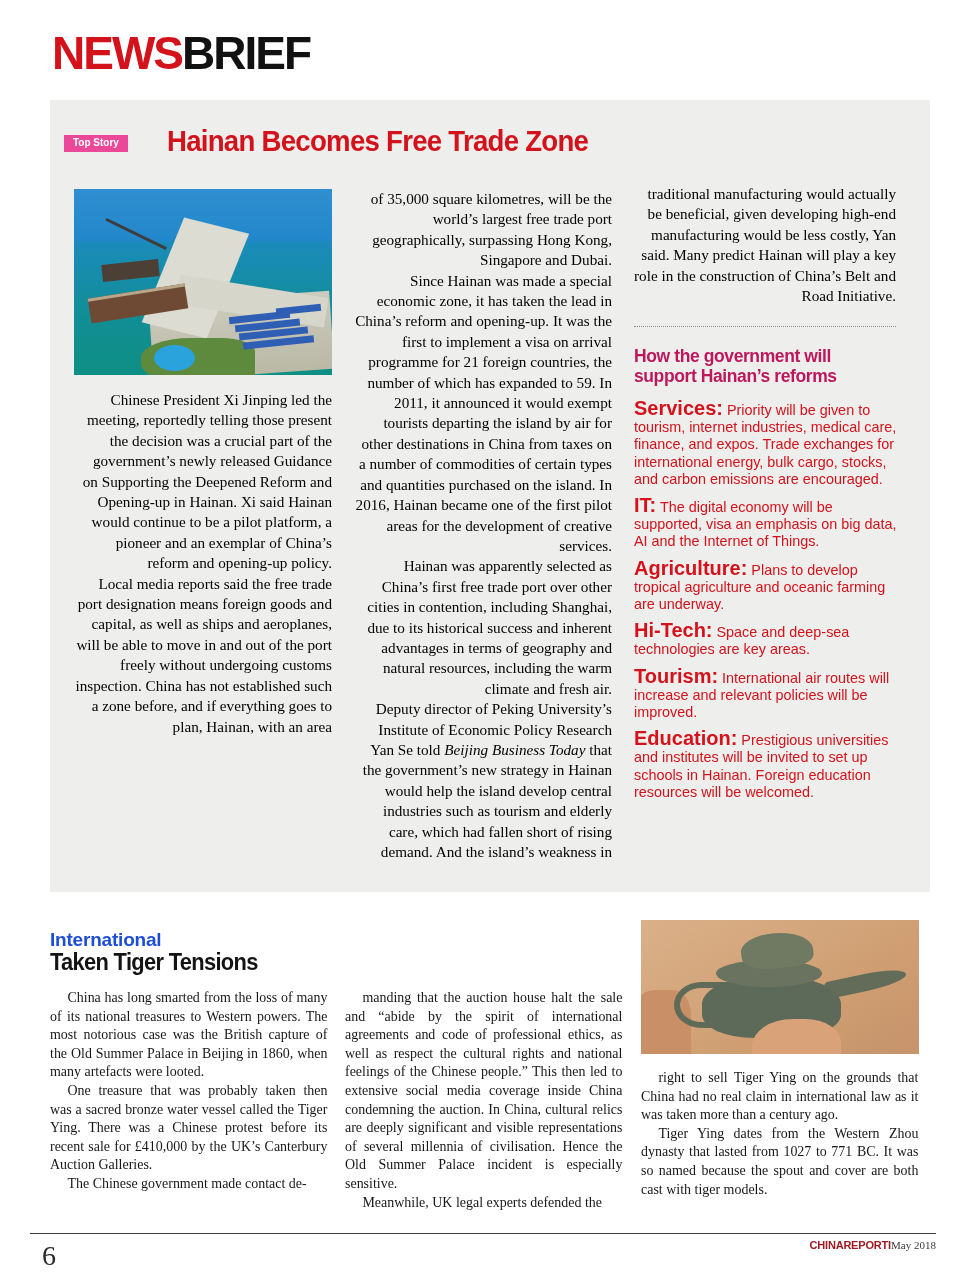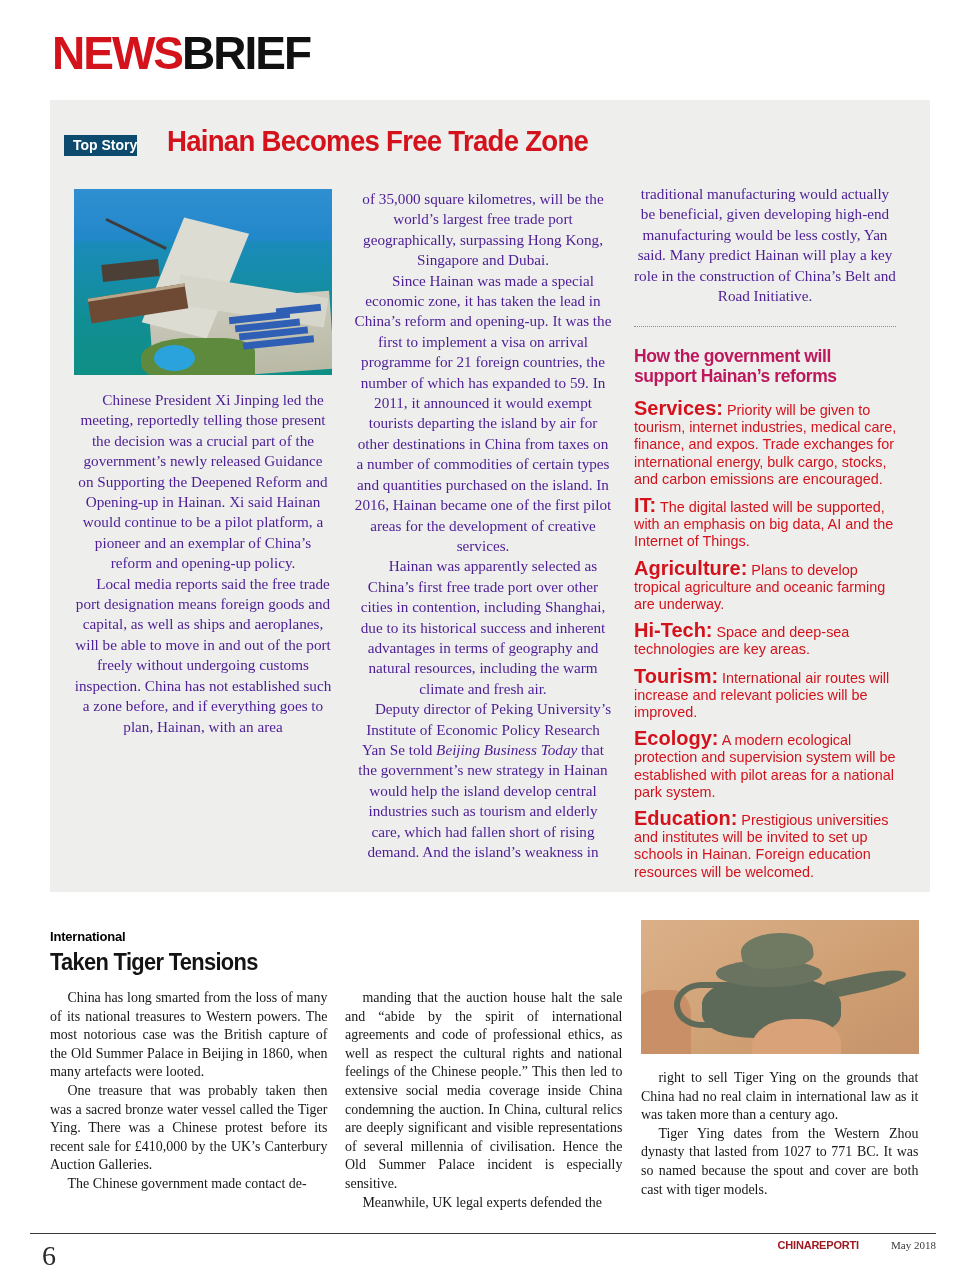--- a/index.html
+++ b/index.html
@@ -38,27 +38,27 @@
     top: 100px;
     width: 880px;
     height: 792px;
     background: #eeeeec;
   }
 
   .badge {
     position: absolute;
     left: 64px;
     top: 135px;
-    background: #0c4a6e;
+    background: #ec4899;
     color: #ffffff;
     font-family: "Liberation Sans", sans-serif;
     font-weight: bold;
-    font-size: 14px;
+    font-size: 10px;
     letter-spacing: 0px;
-    padding: 3px 0 4px 9px;
+    padding: 3px 9px 4px 9px;
     line-height: 1;
     white-space: nowrap;
   }
 
   .headline {
     position: absolute;
     left: 167px;
     top: 126px;
     color: #d4121c;
     font-family: "Liberation Sans", sans-serif;
@@ -154,22 +154,22 @@
     background: #2f5fb4;
     transform: rotate(-6deg);
   }
 
   
   .col {
     position: absolute;
     font-family: "Liberation Serif", serif;
     font-size: 15.2px;
     line-height: 20.4px;
-    color: #4c1d95;
-    text-align: center;
+    color: #000000;
+    text-align: right;
   }
   .col p { margin: 0; text-indent: 20px; }
   .col p.noindent { text-indent: 0; }
 
   #col1 { left: 74px; top: 390px; width: 258px; }
   #col2 { left: 354px; top: 189px; width: 258px; }
   #col3 { left: 634px; top: 184px; width: 262px; }
 
   
   .dotted-rule {
@@ -206,24 +206,24 @@
     font-weight: bold;
     font-size: 20px;
   }
   .side-list .item span { font-weight: normal; }
 
   
   .kicker {
     position: absolute;
     left: 50px;
     top: 929px;
-    color: #000000;
-    font-family: "Liberation Sans", sans-serif;
-    font-weight: bold;
-    font-size: 13px;
+    color: #1d4ed8;
+    font-family: "Liberation Sans", sans-serif;
+    font-weight: bold;
+    font-size: 19px;
     letter-spacing: -0.2px;
   }
   .subhead {
     position: absolute;
     left: 50px;
     top: 949px;
     color: #141414;
     font-family: "Liberation Sans", sans-serif;
     font-weight: bold;
     font-size: 23px;
@@ -329,21 +329,20 @@
   .colophon .sep {
     font-family: "Liberation Sans", sans-serif;
     font-weight: bold;
     color: #9d1a22;
     font-size: 11px;
   }
   .colophon .issue {
     font-family: "Liberation Serif", serif;
     color: #3a3a3a;
     font-size: 11px;
-    padding-left: 32px;
   }
 </style>
 </head>
 <body>
 
 <div class="masthead">
   <span class="news">NEWS</span><span class="brief">BRIEF</span>
 </div>
 
 <div class="panel"></div>
@@ -386,25 +385,24 @@
 <div class="col" id="col3">
   <p class="noindent">traditional manufacturing would actually be beneficial, given developing high-end manufacturing would be less costly, Yan said. Many predict Hainan will play a key role in the construction of China’s Belt and Road Initiative.</p>
 </div>
 
 <div class="dotted-rule"></div>
 
 <div class="side-head">How the government will support Hainan’s reforms</div>
 
 <div class="side-list">
   <div class="item"><b>Services:</b><span> Priority will be given to tourism, internet industries, medical care, finance, and expos. Trade exchanges for international energy, bulk cargo, stocks, and carbon emissions are encouraged.</span></div>
-  <div class="item"><b>IT:</b><span> The digital lasted will be supported, with an emphasis on big data, AI and the Internet of Things.</span></div>
+  <div class="item"><b>IT:</b><span> The digital economy will be supported, visa an emphasis on big data, AI and the Internet of Things.</span></div>
   <div class="item"><b>Agriculture:</b><span> Plans to develop tropical agriculture and oceanic farming are underway.</span></div>
   <div class="item"><b>Hi-Tech:</b><span> Space and deep-sea technologies are key areas.</span></div>
   <div class="item"><b>Tourism:</b><span> International air routes will increase and relevant policies will be improved.</span></div>
-  <div class="item"><b>Ecology:</b><span> A modern ecological protection and supervision system will be established with pilot areas for a national park system.</span></div>
   <div class="item"><b>Education:</b><span> Prestigious universities and institutes will be invited to set up schools in Hainan. Foreign education resources will be welcomed.</span></div>
 </div>
 
 <div class="kicker">International</div>
 <div class="subhead">Taken Tiger Tensions</div>
 
 <div class="photo-tiger">
   <div class="bg"></div>
   <div class="hand-l"></div>
   <div class="handle"></div>

